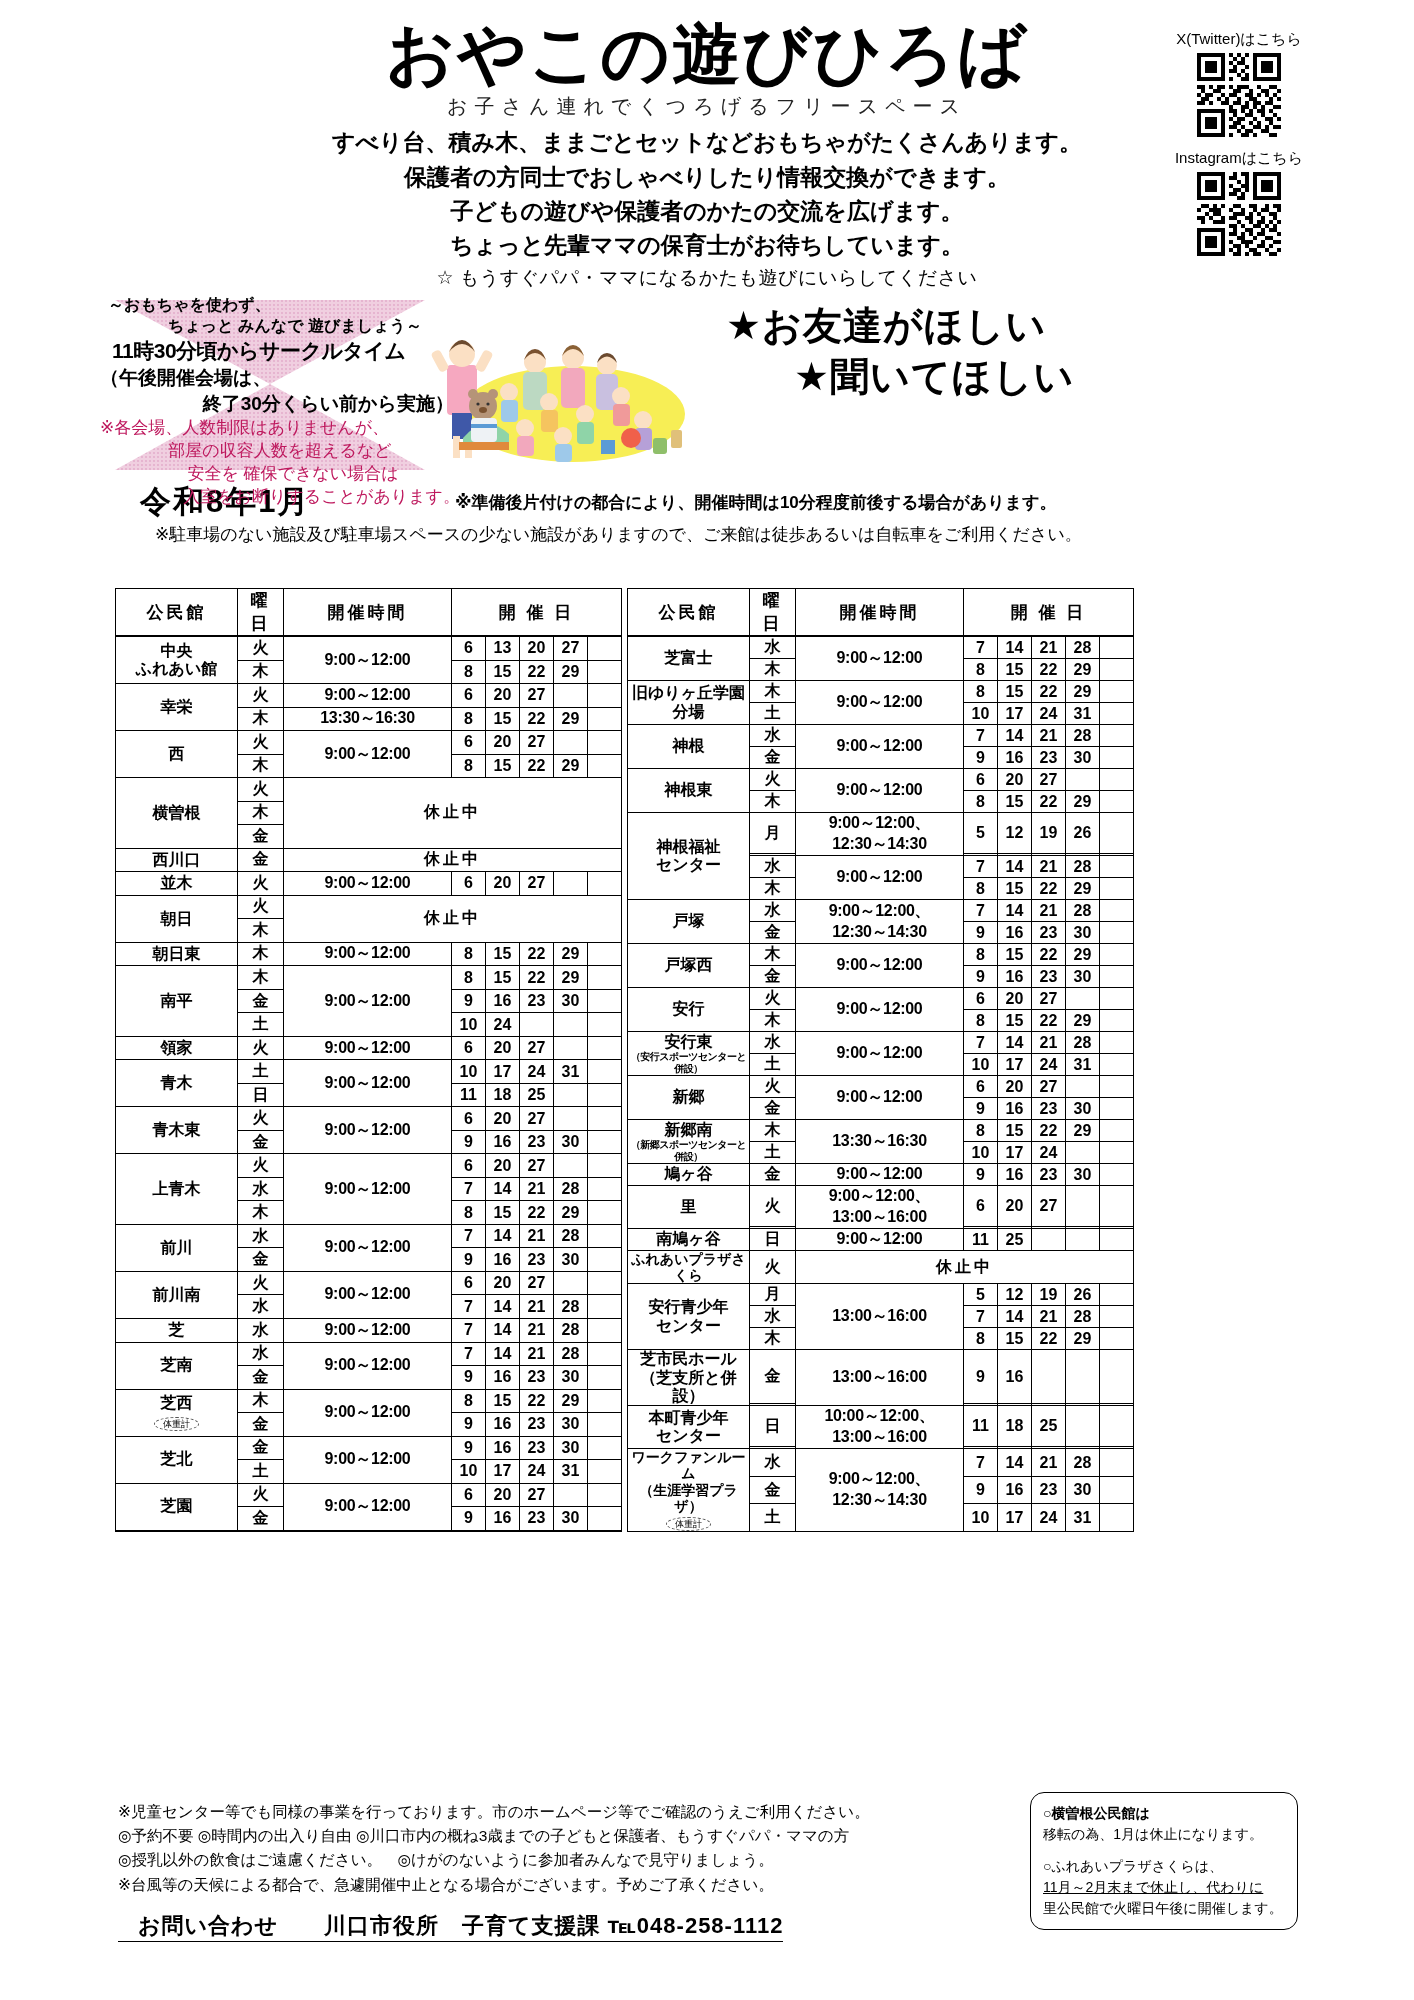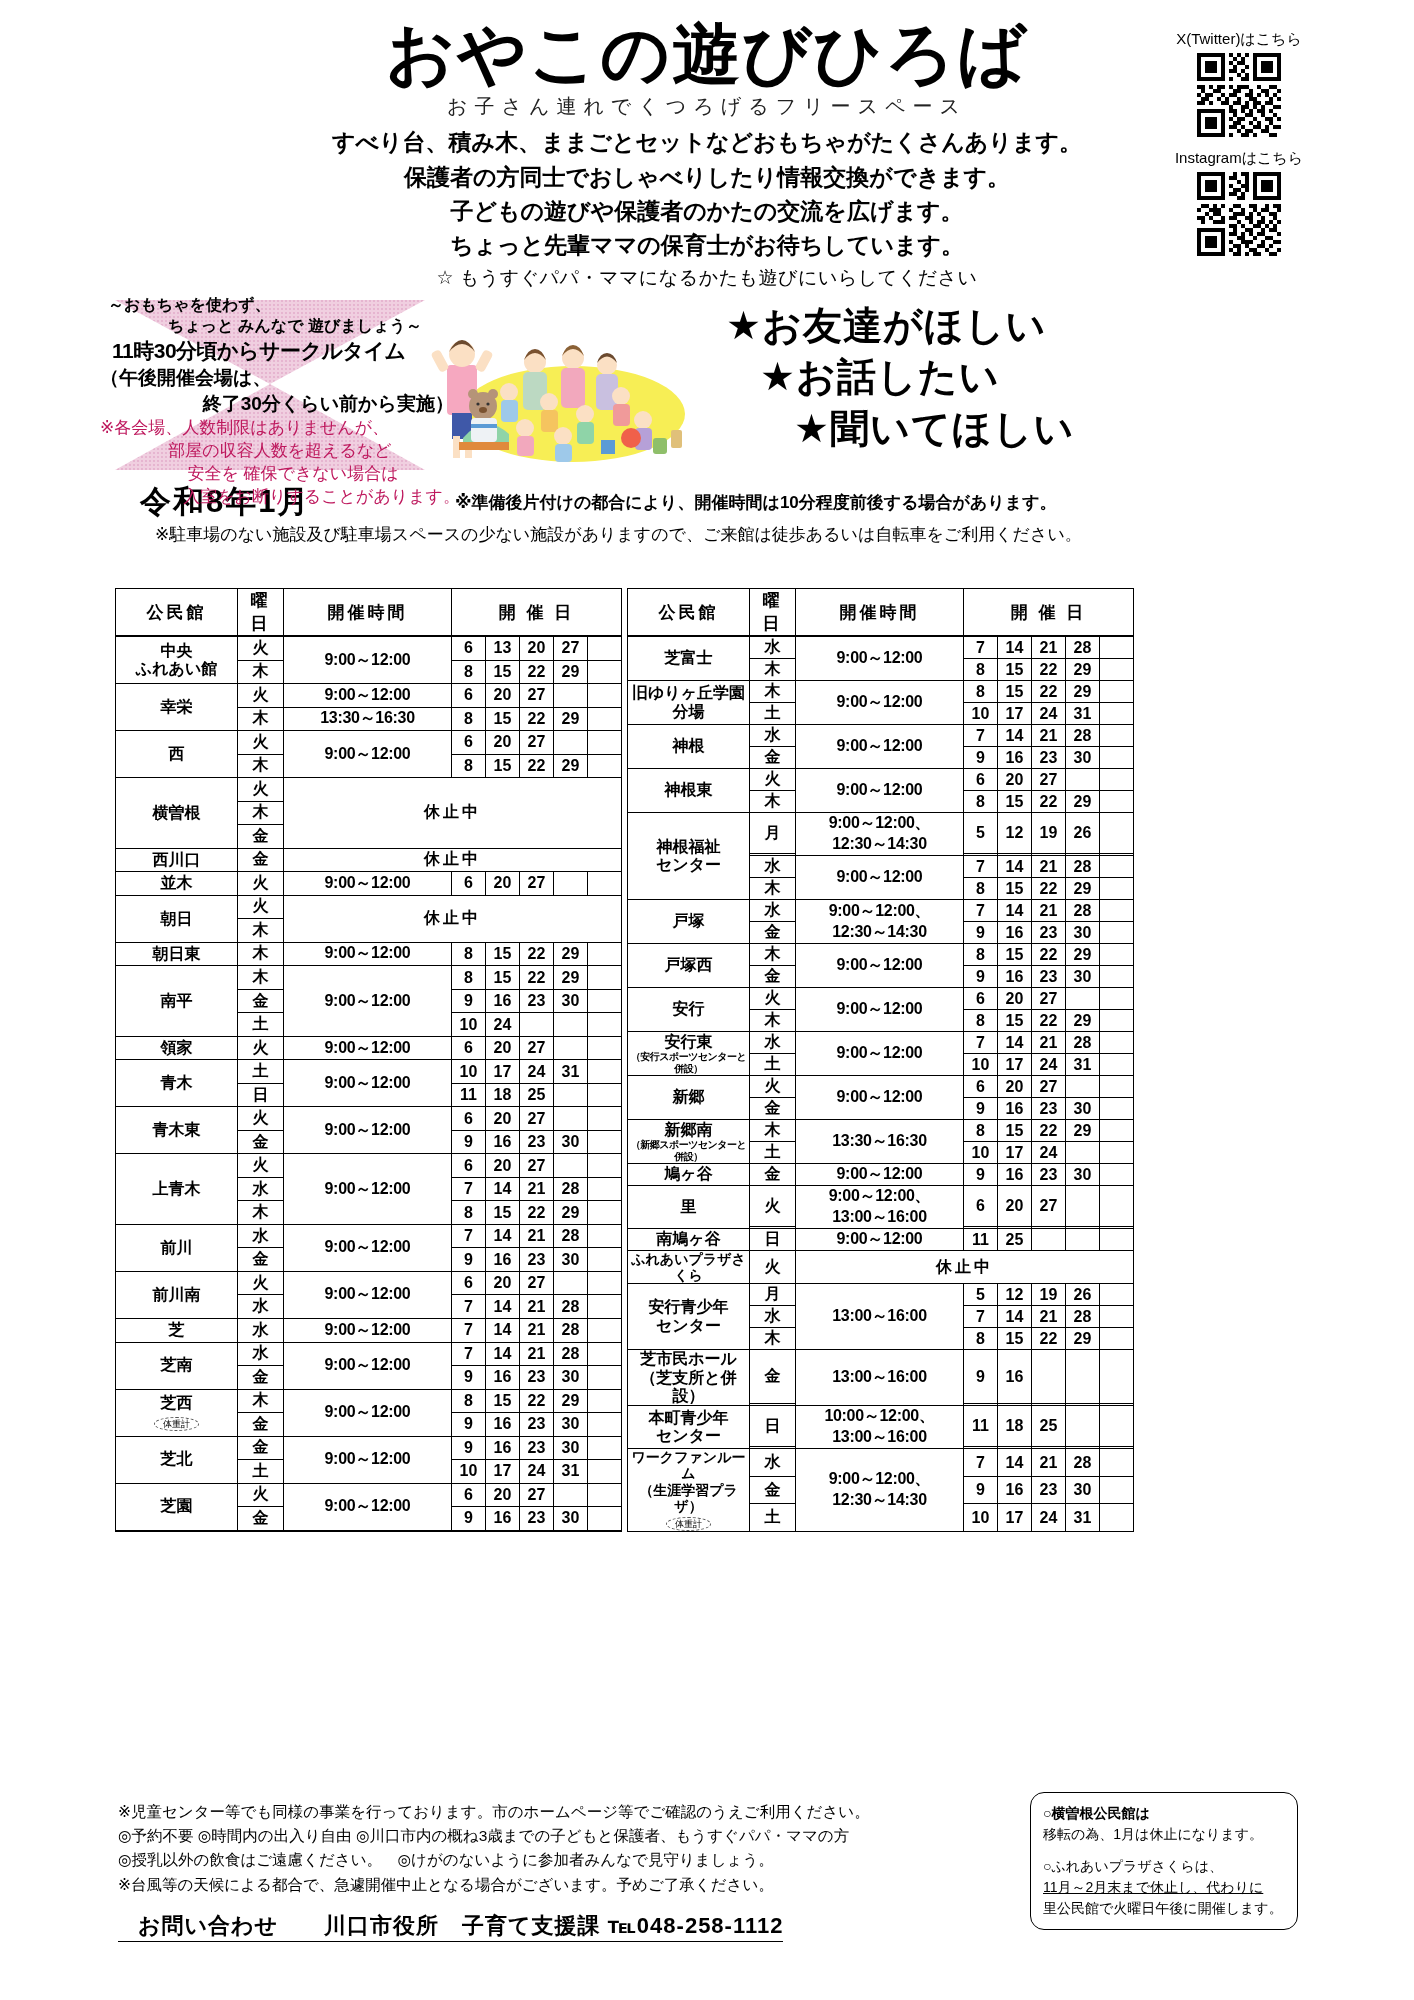--- a/index.html
+++ b/index.html
@@ -422,21 +422,20 @@
       <g>
         <circle cx="206" cy="128" r="10" fill="#f0604a"></circle>
         <rect x="176" y="130" width="14" height="14" fill="#5b9bd5"></rect>
         <rect x="228" y="128" width="14" height="16" rx="3" fill="#8fbf6a"></rect>
         <rect x="246" y="120" width="11" height="18" rx="2" fill="#e0c07a"></rect>
       </g>
     </svg>
 
     <div class="stars">
       <div class="star-line">★お友達がほしい</div>
-      <div class="star-line" style="margin-left:34px">★お話したい</div>
       <div class="star-line" style="margin-left:68px">★聞いてほしい</div>
     </div>
   </div>
 
   <div class="daterow">
     <div class="month">令和8年1月</div>
     <div class="note1">※準備後片付けの都合により、開催時間は10分程度前後する場合があります。</div>
     <div class="note2">※駐車場のない施設及び駐車場スペースの少ない施設がありますので、ご来館は徒歩あるいは自転車をご利用ください。</div>
   </div>
 

